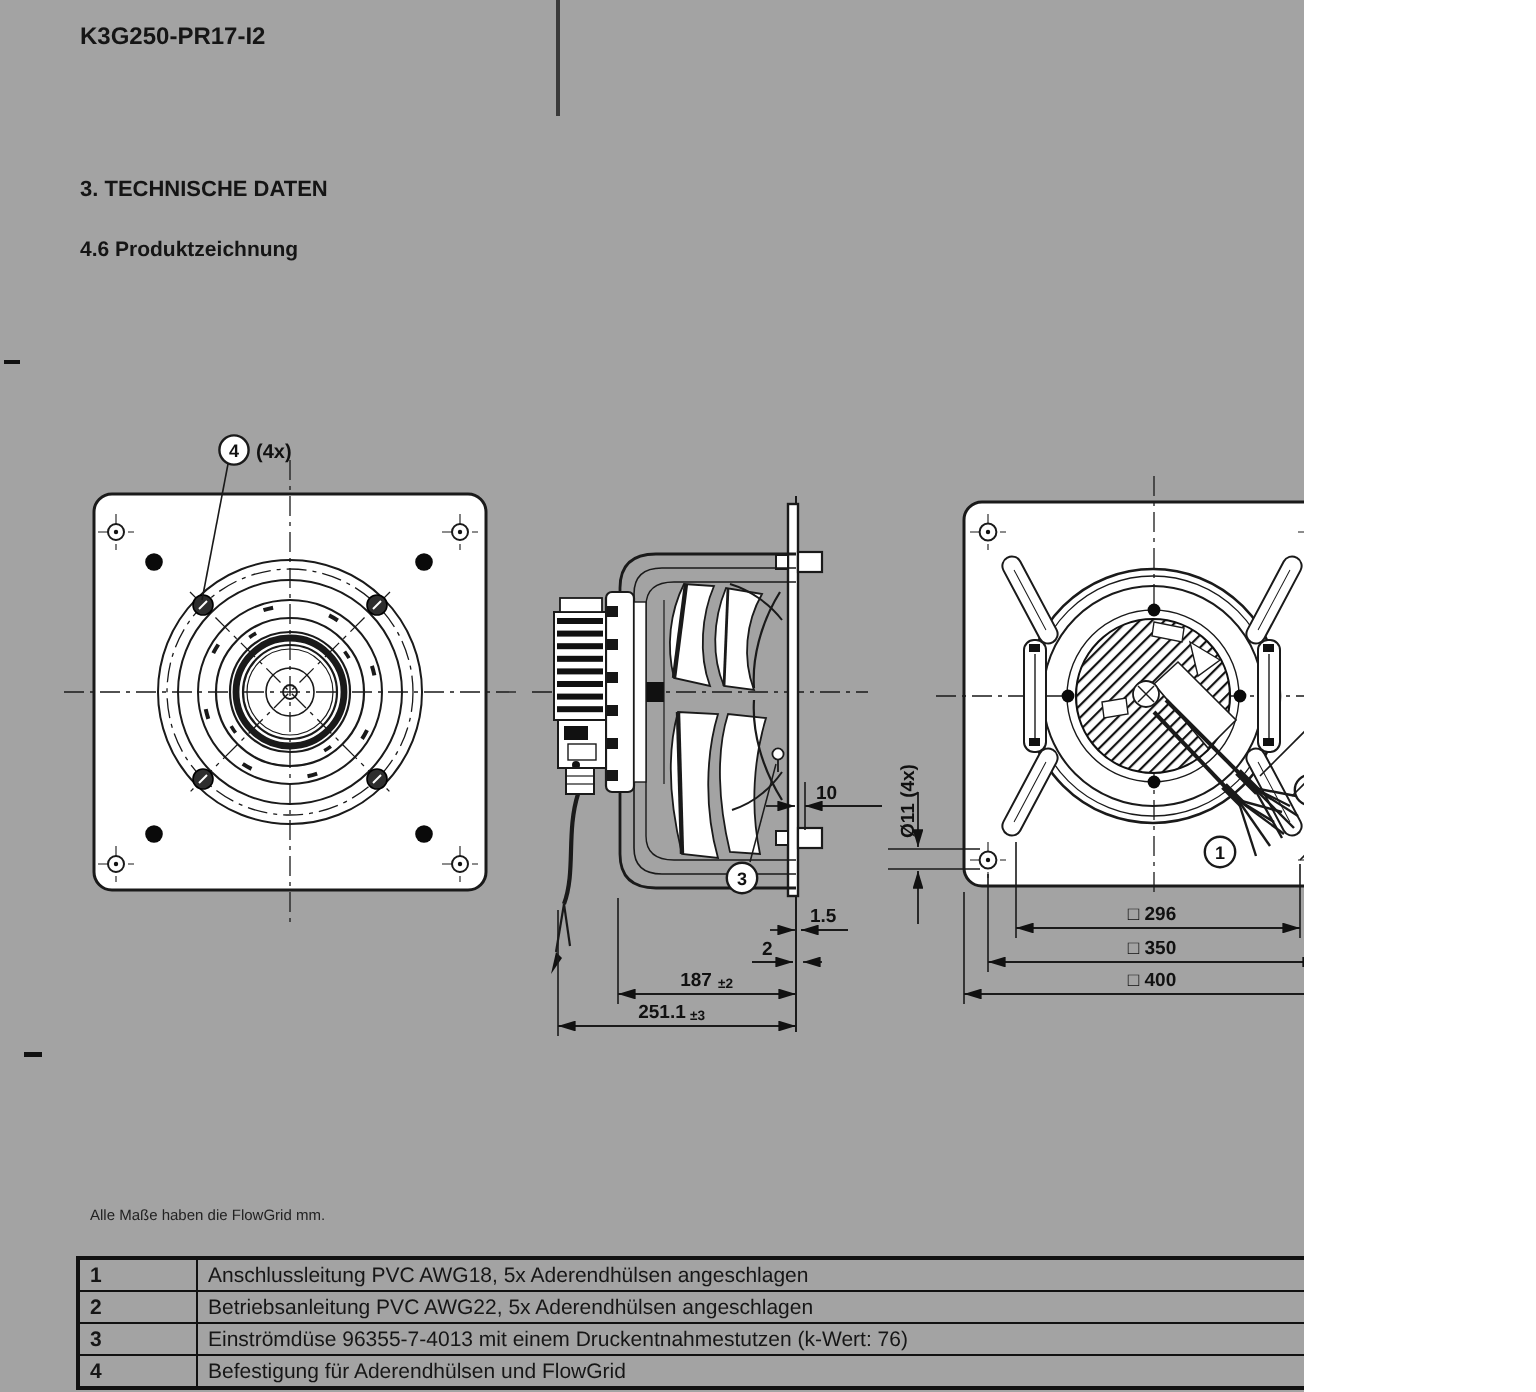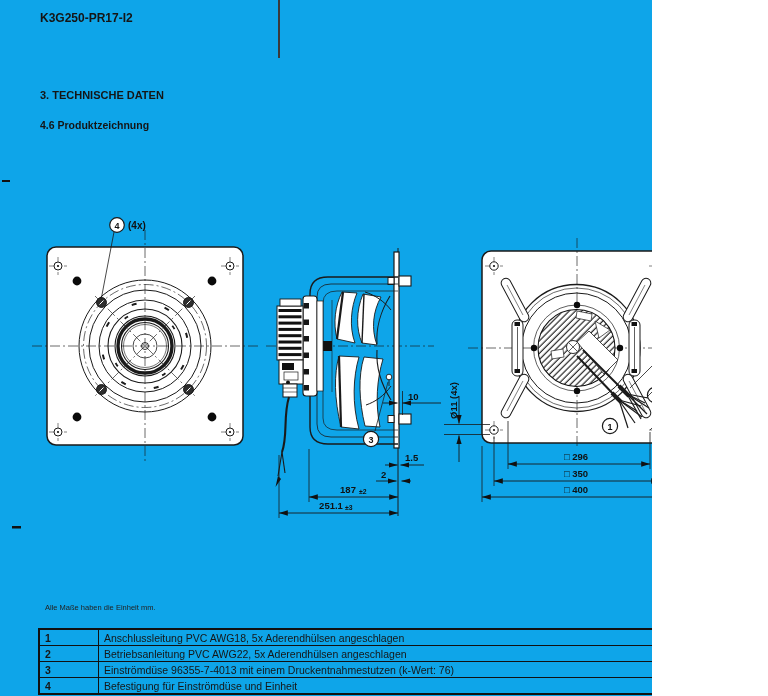--- a/index.html
+++ b/index.html
@@ -1,16 +1,16 @@
 <!DOCTYPE html>
 <html><head>
 <meta charset="utf-8">
 <style>
   html,body{margin:0;padding:0;background:#fff;}
-  .page{position:relative;width:652px;height:696px;background:#0ea5e9;overflow:hidden;
+  .page{position:relative;width:652px;height:696px;background:#a3a3a3;overflow:hidden;
         font-family:"Liberation Sans",sans-serif;color:#151515;}
   .abs{position:absolute;}
   .product-code{left:40px;top:11px;font-size:12px;font-weight:bold;letter-spacing:0;}
   .hdr-divider{left:278px;top:0;width:2px;height:58px;background:#3a3a3a;}
   .doc-title{left:298px;top:19px;font-size:20px;font-weight:400;color:#111;}
   .sec-heading{left:40px;top:89px;font-size:11px;font-weight:bold;}
   .sub-heading{left:40px;top:119px;font-size:10.5px;font-weight:bold;}
   .units-note{left:45px;top:603px;font-size:7.5px;color:#222;}
   .parts-table{position:absolute;left:38px;top:628px;width:698px;border-collapse:collapse;
                border:2px solid #111;}
@@ -388,36 +388,36 @@
         <line x1="508" y1="464" x2="650" y2="464" class="dim" marker-start="url(#arr)" marker-end="url(#arr)"></line>
         <text x="576" y="460" class="dt mid">□ 296</text>
         <line x1="494" y1="481" x2="660" y2="481" class="dim" marker-start="url(#arr)" marker-end="url(#arr)"></line>
         <text x="576" y="477" class="dt mid">□ 350</text>
         <line x1="482" y1="497" x2="671" y2="497" class="dim" marker-start="url(#arr)" marker-end="url(#arr)"></line>
         <text x="576" y="493" class="dt mid">□ 400</text>
       </g>
     </g>
   </svg>
 
-  <div class="abs units-note">Alle Maße haben die Einheit mm.</div>
+  <div class="abs units-note">Alle Maße haben die FlowGrid mm.</div>
 
   <table class="parts-table">
     <tbody>
       <tr>
         <td class="pos">1</td>
         <td>Anschlussleitung PVC AWG18, 5x Aderendhülsen angeschlagen</td>
       </tr>
       <tr>
         <td class="pos">2</td>
         <td>Betriebsanleitung PVC AWG22, 5x Aderendhülsen angeschlagen</td>
       </tr>
       <tr>
         <td class="pos">3</td>
         <td>Einströmdüse 96355-7-4013 mit einem Druckentnahmestutzen (k-Wert: 76)</td>
       </tr>
       <tr>
         <td class="pos">4</td>
-        <td>Befestigung für Einströmdüse und Einheit</td>
+        <td>Befestigung für Aderendhülsen und FlowGrid</td>
       </tr>
     </tbody>
   </table>
 
 </div>
 
 </body></html>

